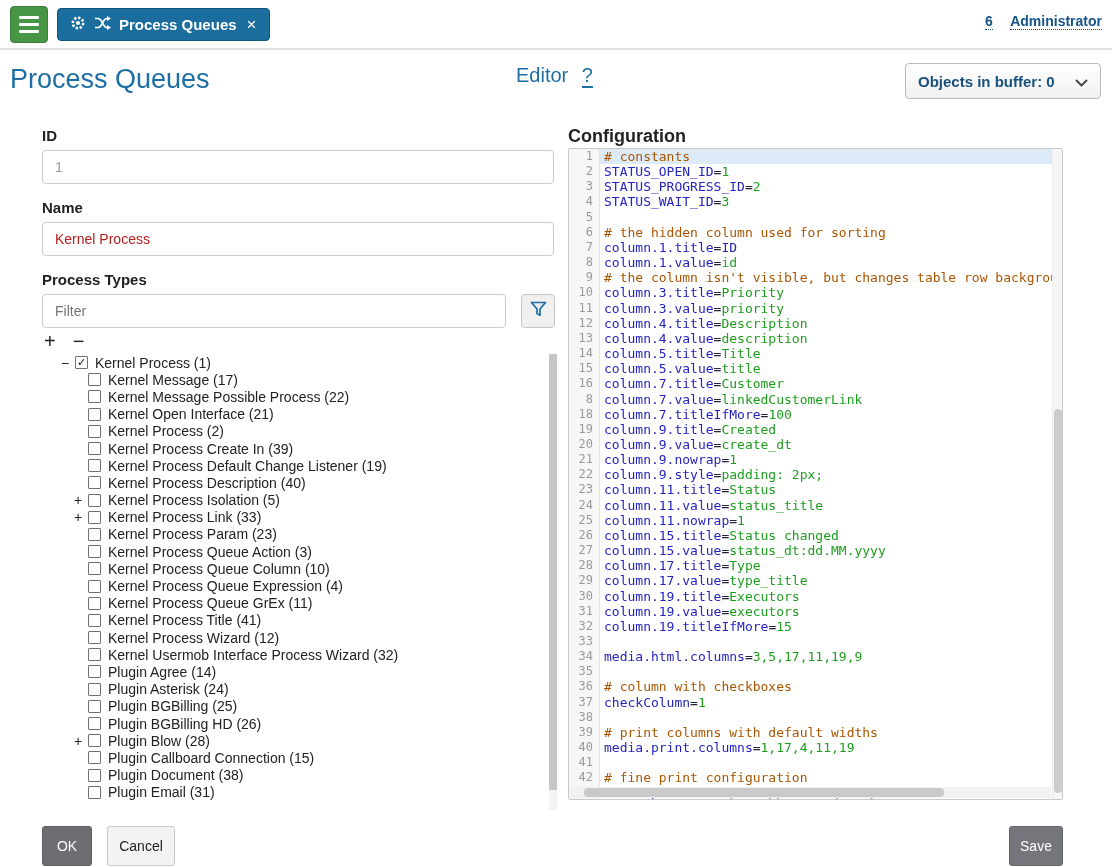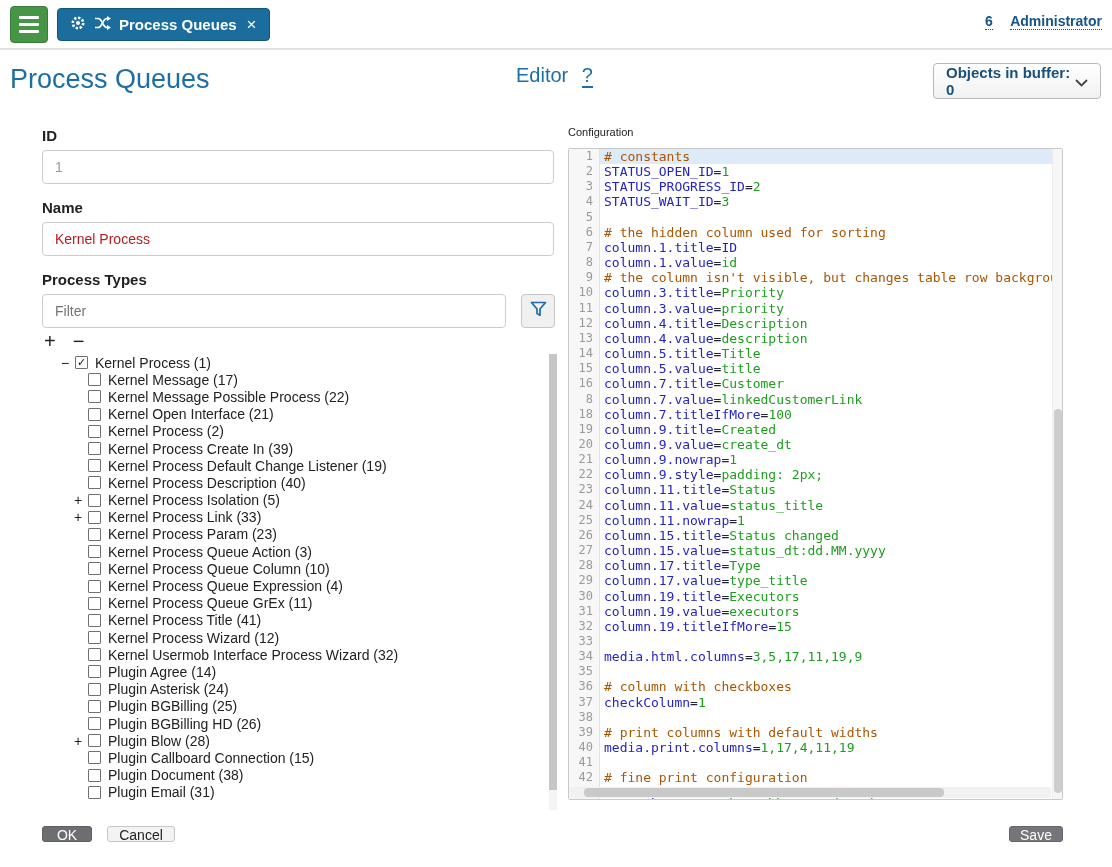--- a/index.html
+++ b/index.html
@@ -20,21 +20,21 @@
     color:#fff; display:flex; align-items:center; gap:8px; padding:0 12px; cursor:pointer; }
   .tab .tab-label { font-weight:bold; font-size:15px; }
   .tab .tab-close { font-size:17px; line-height:1; margin-left:2px; cursor:pointer; }
   .user-links { position:absolute; right:10px; top:13px; font-weight:bold; font-size:14px; color:#15548a; }
   .user-links span { border-bottom:1px dotted #15548a; cursor:pointer; }
   .user-links .uid { margin-right:14px; }
   
   .page-title { position:absolute; left:10px; top:64px; font-size:27px; font-weight:400; color:#1c6ea4; }
   .editor-title { position:absolute; left:516px; top:64px; font-size:20px; font-weight:400; color:#1c6ea4; }
   .editor-title .help { border-bottom:2px solid #1c6ea4; cursor:pointer; margin-left:8px; }
-  .buffer-select { position:absolute; right:11px; top:63px; width:168px; height:36px;
+  .buffer-select { position:absolute; right:11px; top:63px; width:196px; height:36px;
     border:1px solid #b9b9b9; border-radius:4px; background:linear-gradient(#ffffff,#f1f1f1);
     display:flex; align-items:center; justify-content:space-between; padding:0 12px;
     font-weight:bold; font-size:15px; color:#17507d; cursor:pointer; }
   
   .fld-label { position:absolute; font-weight:bold; font-size:15px; color:#222; }
   .txt { position:absolute; left:42px; width:512px; height:34px; border:1px solid #ccc;
     border-radius:4px; padding:0 12px; font-size:14px; font-family:"Liberation Sans",sans-serif; color:#b91c1c; }
   .txt.dim { color:#9a9a9a; }
   .filter-input { width:464px; }
   .filter-btn { position:absolute; left:521px; top:294px; width:34px; height:34px;
@@ -46,40 +46,40 @@
   .tree { position:absolute; left:42px; top:354px; width:516px; height:458px; overflow:hidden; font-size:14px; }
   .tree-row { height:17.2px; display:flex; align-items:center; padding-left:29px; }
   .tree-row.root { padding-left:16px; }
   .expander { width:14px; text-align:center; font-size:14px; color:#222; }
   .cb { width:13px; height:13px; min-width:13px; border:1px solid #707070; border-radius:1px;
     background:#fff; margin:0 0 0 3px; font-size:11px; line-height:11px; text-align:center; color:#111; cursor:pointer; }
   .tlabel { margin-left:7px; white-space:nowrap; cursor:default; }
   .tree-vscroll { position:absolute; right:1px; top:0; width:8px; height:456px; background:#f4f4f4; }
   .tree-vscroll .thumb { position:absolute; top:0; left:0; width:8px; height:436px; background:#c6c6c6; }
   
-  .config-label { position:absolute; left:568px; top:126px; font-weight:normal; font-size:11px; }
+  .config-label { position:absolute; left:568px; top:126px; font-weight:bold; font-size:18px; }
   .editor { position:absolute; left:568px; top:148px; width:495px; height:652px;
     border:1px solid #c9c9c9; border-radius:2px; background:#fff; overflow:hidden;
     font-family:"DejaVu Sans Mono", monospace; font-size:13px; }
   .code-line { display:flex; height:15.16px; line-height:15.16px; white-space:pre; }
   .ln { width:31px; min-width:31px; text-align:right; padding-right:6px; color:#9a9a9a;
     background:#f7f7f7; border-right:1px solid #e3e3e3; font-size:12px; }
   .lc { flex:1; padding-left:4px; overflow:hidden; }
   .code-line.active .lc { background:#ddeaf7; }
   .tk-com { color:#aa5500; }
   .tk-key { color:#2424c2; }
   .tk-eq  { color:#222238; }
   .tk-val { color:#1d9e1d; }
   .tk-idv { color:#2222aa; }
   .ed-vscroll { position:absolute; right:0; top:0; width:10px; height:100%; background:#f6f6f6; border-left:1px solid #ececec; }
   .ed-vscroll .thumb { position:absolute; left:1px; width:8px; top:40%; height:59%; background:#cdcdcd; border-radius:4px; }
   .ed-hscroll { position:absolute; left:1px; right:11px; bottom:1px; height:11px; background:#f1f1f1; }
   .ed-hscroll .thumb { position:absolute; left:14px; top:1px; width:360px; height:9px; background:#c9c9c9; border-radius:4px; }
   
-  .btn { position:absolute; top:826px; height:16px; border-radius:3px; font-size:14px;
+  .btn { position:absolute; top:826px; height:40px; border-radius:3px; font-size:14px;
     font-family:"Liberation Sans",sans-serif; cursor:pointer; }
   .btn-ok { left:42px; width:50px; background:#6d6e71; border:1px solid #5e5f62; color:#fff; }
   .btn-cancel { left:107px; width:68px; background:#f3f3f3; border:1px solid #c8c8c8; color:#222; }
   .btn-save { left:1009px; width:54px; background:#75767b; border:1px solid #65666b; color:#fff; }
 </style>
 </head>
 <body>
 
 <div class="topbar">
   <div class="menu-btn">

